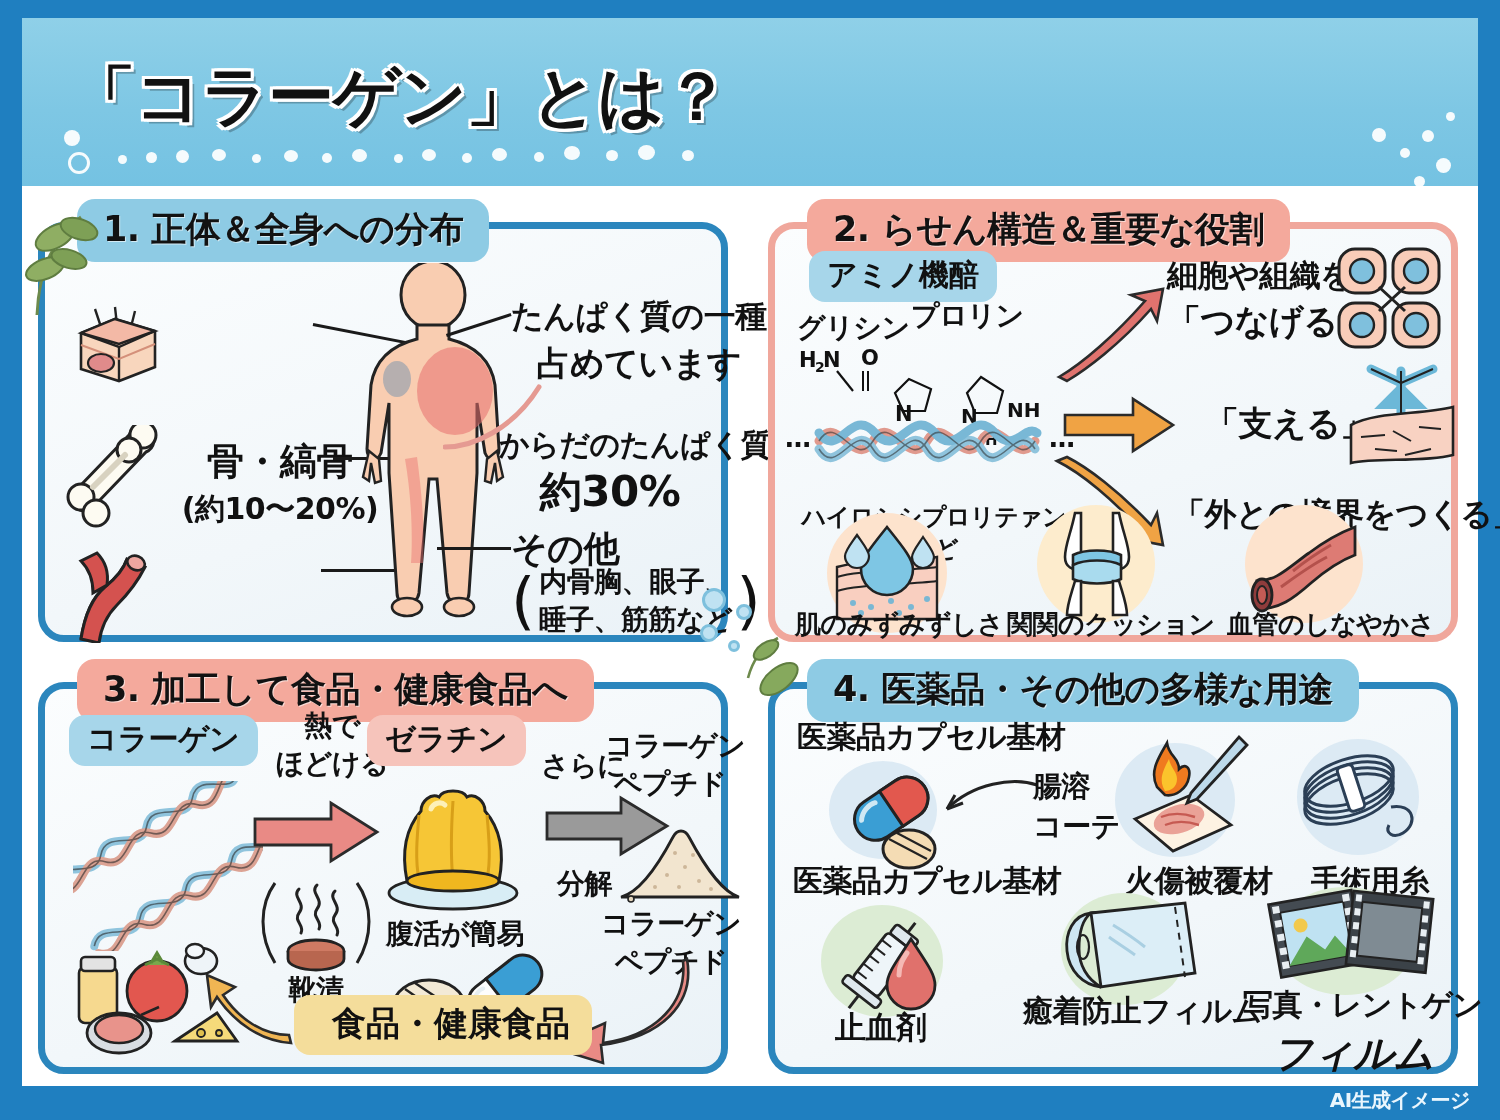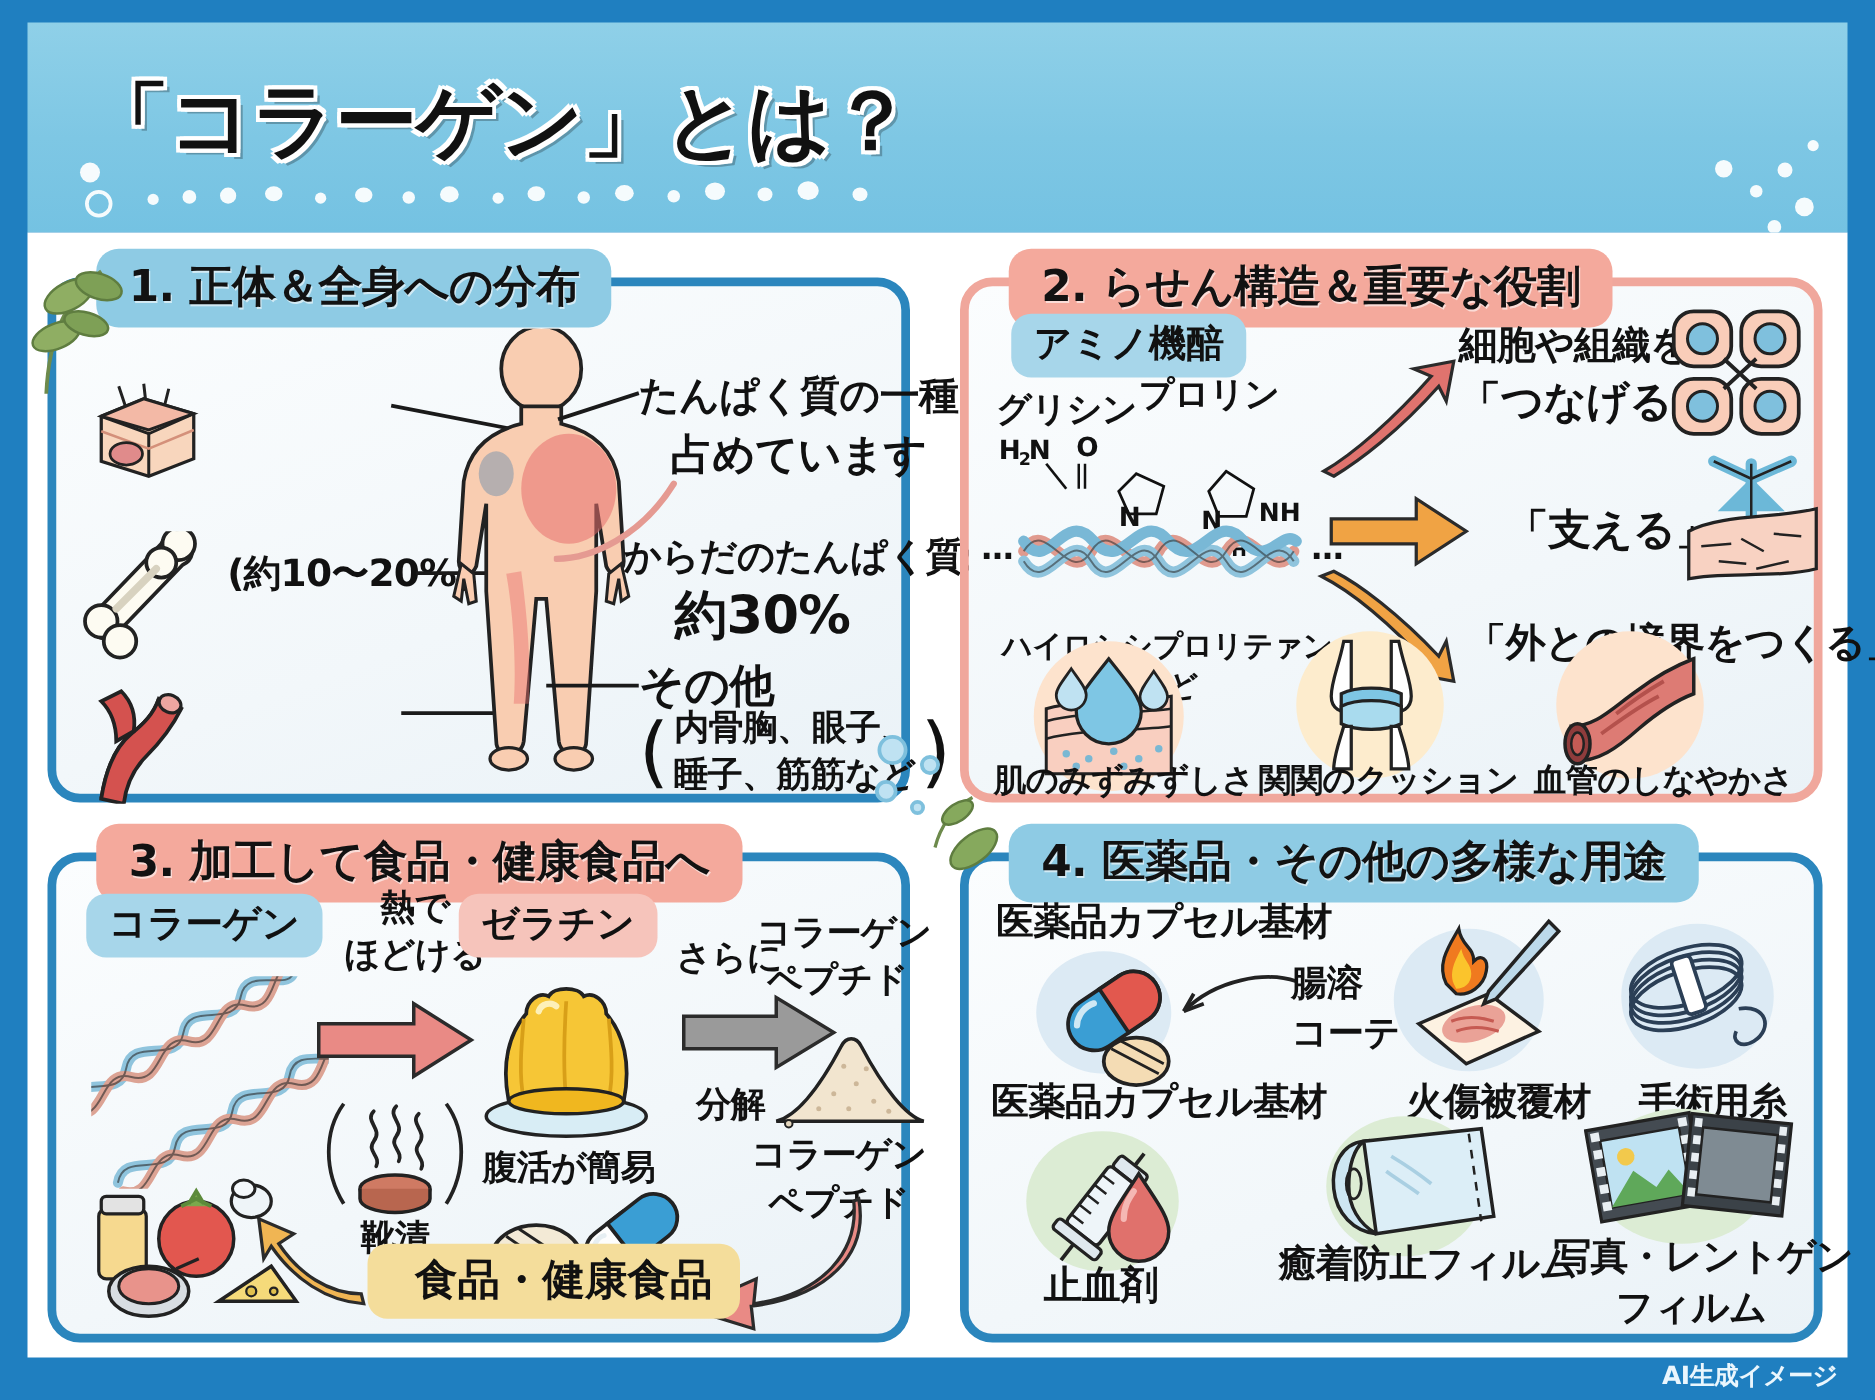--- a/index.html
+++ b/index.html
@@ -172,20 +172,21 @@
 
       <svg style="position:absolute;left:18px;top:196px;" width="100" height="104" viewBox="0 0 100 104">
         <path d="M66 10 a13 13 0 1 1 17 17 L34 78 a13 13 0 1 1 -17 -17 Z" fill="#fdfbf2" stroke="#222" stroke-width="3"></path>
         <circle cx="80" cy="10" r="13" fill="#fdfbf2" stroke="#222" stroke-width="3"></circle>
         <circle cx="66" cy="25" r="12" fill="#fdfbf2" stroke="#222" stroke-width="3"></circle>
         <circle cx="18" cy="72" r="13" fill="#fdfbf2" stroke="#222" stroke-width="3"></circle>
         <circle cx="33" cy="88" r="13" fill="#fdfbf2" stroke="#222" stroke-width="3"></circle>
         <path d="M62 30 L30 62" stroke="#d8d2c0" stroke-width="6" fill="none" stroke-linecap="round"></path>
       </svg>
       <div class="lbl jp ctr" style="left:110px;top:208px;width:250px;">
+        <div style="font-size:37px;">骨・縞骨</div>
         <div style="font-size:30px;margin-top:2px;">(約10〜20%)</div>
       </div>
       <div class="leader" style="left:288px;top:228px;width:80px;"></div>
 
       <svg style="position:absolute;left:22px;top:318px;" width="92" height="96" viewBox="0 0 92 96">
         <path d="M14 92 C18 66 26 50 38 40 C48 32 56 24 60 12" stroke="#222" stroke-width="3" fill="#cf4d4d"></path>
         <path d="M14 92 C18 66 26 50 38 40 C48 32 56 24 60 12 L78 20 C70 36 60 48 50 58 C40 68 34 80 32 96 Z" fill="#d4524f" stroke="#222" stroke-width="3"></path>
         <path d="M40 38 C42 24 38 14 30 6 L14 14 C22 22 26 32 26 46 Z" fill="#d4524f" stroke="#222" stroke-width="3"></path>
         <ellipse cx="69" cy="16" rx="9" ry="7" fill="#eda6a0" stroke="#222" stroke-width="2.6" transform="rotate(22 69 16)"></ellipse>
       </svg>
@@ -626,21 +627,21 @@
             <rect x="153" y="17" width="6" height="7"></rect>
               <rect x="153" y="31" width="6" height="7"></rect>
             <rect x="153" y="45" width="6" height="7"></rect>
               <rect x="153" y="59" width="6" height="7"></rect>
             <rect x="153" y="73" width="6" height="7"></rect>
           </g>
         </g>
       </svg>
       <div class="lbl jp ctr" style="left:468px;top:296px;width:220px;">
         <div style="font-size:30px;">写真・レントゲン</div>
-        <div style="font-size:30px;">フィルム</div>
+        <div style="font-size:40px;font-style:italic;">フィルム</div>
       </div>
 
       <svg class="leaf" style="left:-22px;top:-36px;" width="60" height="56" viewBox="0 0 60 56">
         <ellipse cx="26" cy="26" rx="22" ry="11" fill="#86a95d" stroke="#5f7d40" stroke-width="2" transform="rotate(-38 26 26)"></ellipse>
       </svg>
     </div>
   </div>
 
   <div id="credit">AI生成イメージ</div>
 

